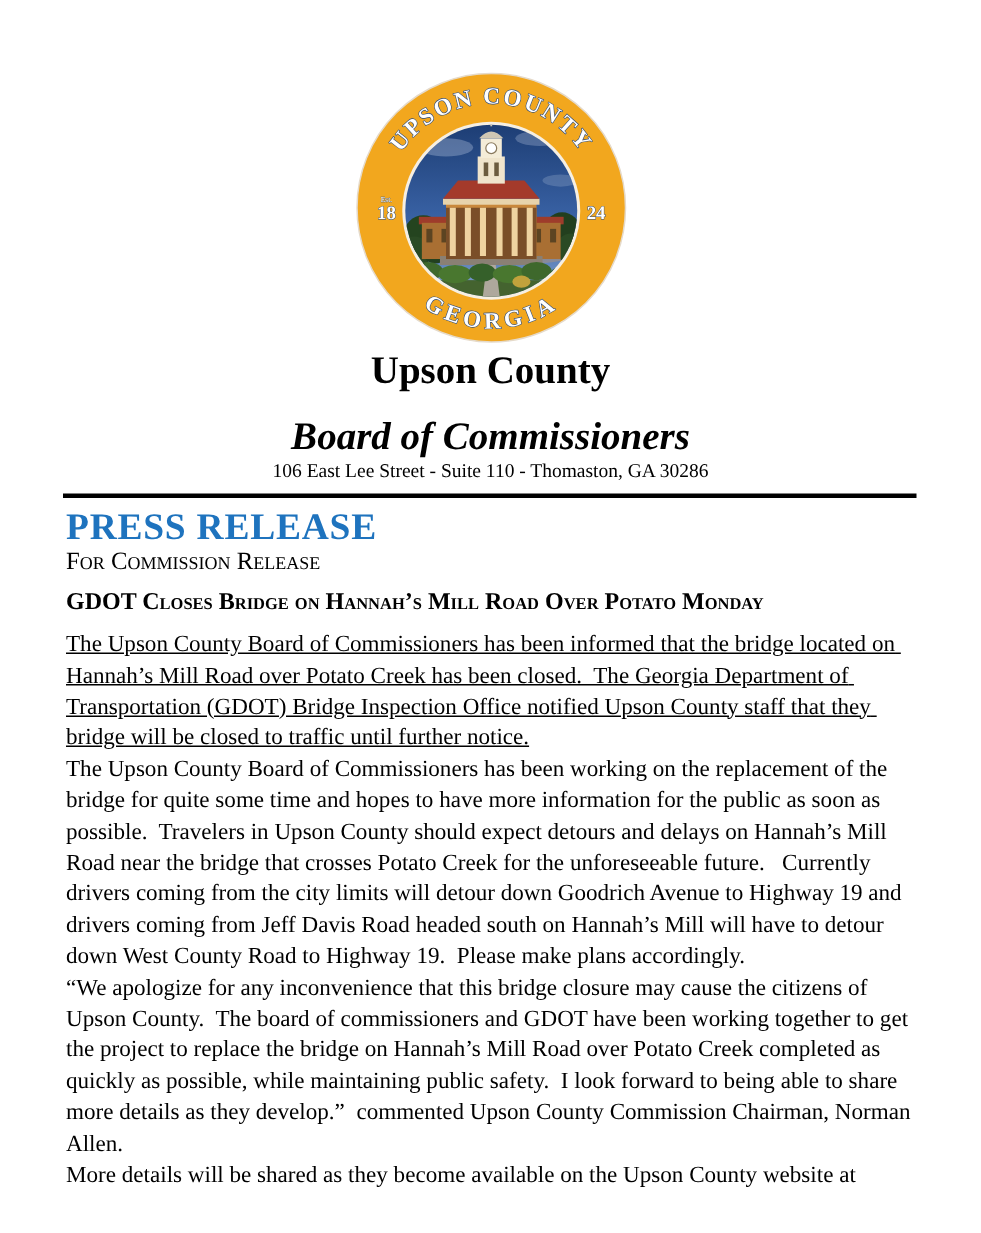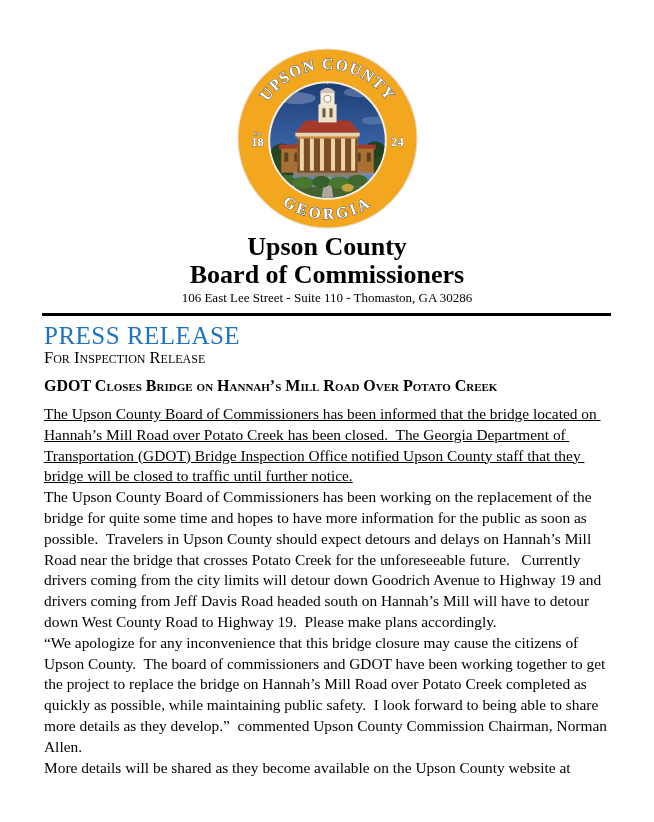--- a/index.html
+++ b/index.html
@@ -17,21 +17,21 @@
   .seal { width:181px; height:181px; display:block; }
   .seal text { font-family:"Liberation Serif","DejaVu Serif",serif; }
   .org-title {
     text-align:center; font-weight:bold;
     font-size:26px; line-height:28px; margin-top:4px;
   }
   .addr-line { text-align:center; font-size:13px; line-height:17px; }
   .rule { height:3px; background:#000; margin-top:7px; margin-left:-2px; margin-right:-1px; }
   .date-line { font-size:15.5px; line-height:20px; padding-top:1px; }
   .pr-heading {
-    color:#1E73BE; font-weight:normal; font-size:25px; line-height:27px;
+    color:#1E73BE; font-weight:bold; font-size:25px; line-height:27px;
     margin-top:6px; letter-spacing:0.5px;
   }
   .pr-sub { font-variant:small-caps; font-size:16.5px; line-height:18px; }
   .headline {
     font-weight:bold; font-variant:small-caps; font-size:16px; line-height:19px;
     margin-top:9px;
   }
   p.body-par {
     font-size:15.4px; line-height:20.8px;
     margin-top:0; white-space:pre-wrap;
@@ -122,29 +122,29 @@
       <text font-size="15.5" font-weight="bold" fill="#FFFFFF" stroke="#2A4A7C" stroke-width="0.8" style="paint-order:stroke" letter-spacing="3">
         <textPath href="#arcBottom" startOffset="50%" text-anchor="middle">GEORGIA</textPath>
       </text>
       <text x="20.5" y="86.5" font-size="5" text-anchor="middle" fill="#FFFFFF" stroke="#2A4A7C" stroke-width="0.3" style="paint-order:stroke">Est.</text>
       <text x="20.5" y="97.5" font-size="12.5" font-weight="bold" text-anchor="middle" fill="#FFFFFF" stroke="#2A4A7C" stroke-width="0.6" style="paint-order:stroke">18</text>
       <text x="159.5" y="97.5" font-size="12.5" font-weight="bold" text-anchor="middle" fill="#FFFFFF" stroke="#2A4A7C" stroke-width="0.6" style="paint-order:stroke">24</text>
     </svg>
   </div>
 
   <div class="org-title">Upson County</div>
-  <div class="org-title" style="margin-top:0;">Board of Commissioners</div>
+  <div class="org-title" style="margin-top:16px;font-style:italic;">Board of Commissioners</div>
   <div class="addr-line">106 East Lee Street - Suite 110 - Thomaston, GA 30286</div>
 
   <div class="rule"></div>
 
 
   <div class="pr-heading">PRESS RELEASE</div>
-  <div class="pr-sub">For Inspection Release</div>
+  <div class="pr-sub">For Commission Release</div>
 
-  <div class="headline">GDOT Closes Bridge on Hannah’s Mill Road Over Potato Creek</div>
+  <div class="headline">GDOT Closes Bridge on Hannah’s Mill Road Over Potato Monday</div>
 
   <p class="body-par first">The Upson County Board of Commissioners has been informed that the bridge located on Hannah’s Mill Road over Potato Creek has been closed.  The Georgia Department of Transportation (GDOT) Bridge Inspection Office notified Upson County staff that they bridge will be closed to traffic until further notice.</p>
   <p class="body-par">The Upson County Board of Commissioners has been working on the replacement of the bridge for quite some time and hopes to have more information for the public as soon as possible.  Travelers in Upson County should expect detours and delays on Hannah’s Mill Road near the bridge that crosses Potato Creek for the unforeseeable future.   Currently drivers coming from the city limits will detour down Goodrich Avenue to Highway 19 and drivers coming from Jeff Davis Road headed south on Hannah’s Mill will have to detour down West County Road to Highway 19.  Please make plans accordingly.</p>
   <p class="body-par">“We apologize for any inconvenience that this bridge closure may cause the citizens of Upson County.  The board of commissioners and GDOT have been working together to get the project to replace the bridge on Hannah’s Mill Road over Potato Creek completed as quickly as possible, while maintaining public safety.  I look forward to being able to share more details as they develop.”  commented Upson County Commission Chairman, Norman Allen.</p>
   <p class="body-par"><span>More details will be shared as they become available on the Upson County website at </span></p>
 
 </div>
 
 </body></html>

